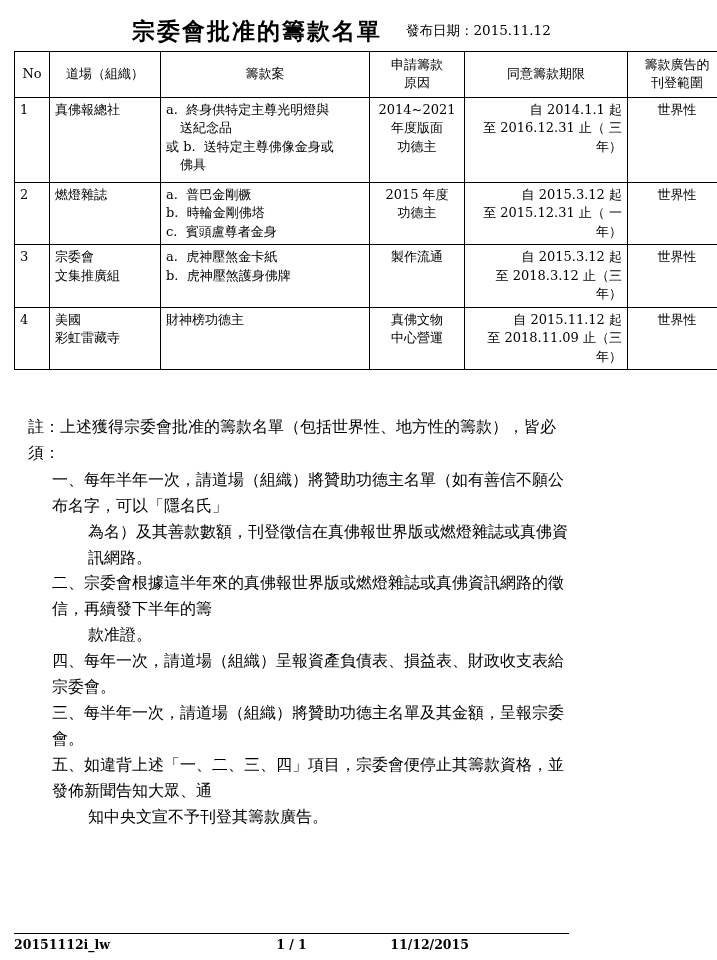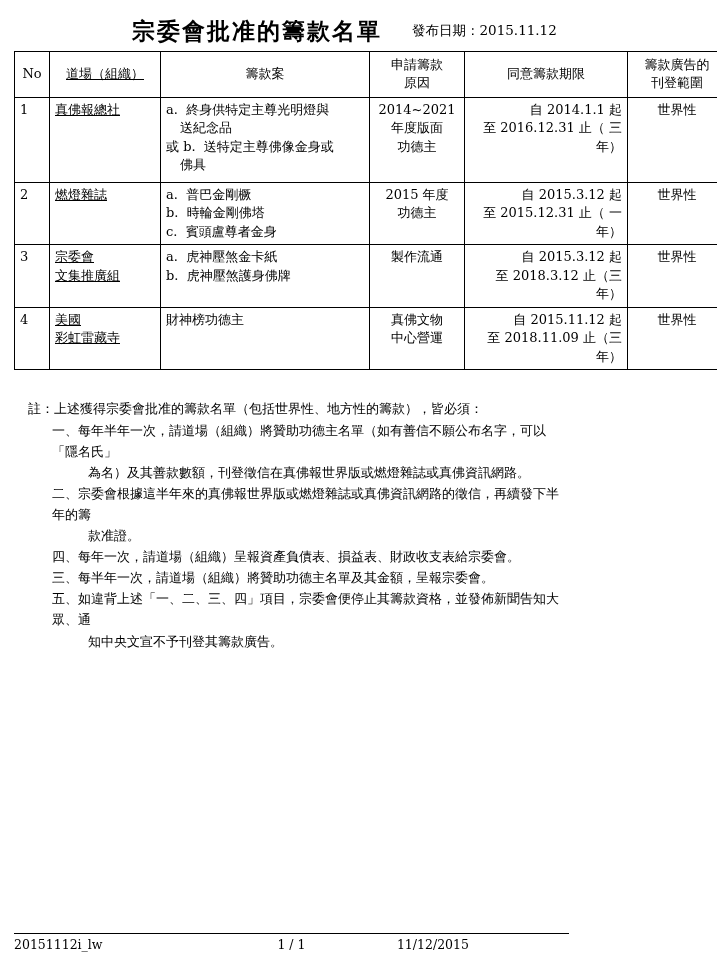--- a/index.html
+++ b/index.html
@@ -33,21 +33,21 @@
   .doc-title {
     font-size: 23px;
     font-weight: bold;
     letter-spacing: 2px;
     margin-left: 118px;
     line-height: 1;
     font-family: "DejaVu Serif", "Liberation Serif", serif;
   }
   .doc-date {
     font-size: 13.5px;
-    margin-left: 30px;
+    margin-left: 24px;
     padding-bottom: 2px;
     white-space: nowrap;
   }
   
   table.fund-table {
     border-collapse: collapse;
     width: 689px;
     margin-top: 9px;
     table-layout: fixed;
   }
@@ -59,38 +59,38 @@
     padding: 3px 5px;
     vertical-align: top;
     font-weight: normal;
   }
   table.fund-table th {
     text-align: center;
     vertical-align: middle;
     padding: 4px 3px;
   }
   .col-no      { width: 28px;  text-align: center; }
-  .col-org     { width: 104px; text-decoration: underline; }
+  .col-org     { width: 104px; }
   .col-case    { width: 202px; }
   .col-reason  { width: 88px;  text-align: center; }
   .col-period  { width: 156px; }
   .col-scope   { width: 92px;  text-align: center; }
   td.col-no    { text-align: left; padding-left: 4px; }
   td.col-reason{ text-align: center; }
   td.col-scope { text-align: center; vertical-align: top; }
   td.col-period{ text-align: left; }
   .cell-line { display: block; white-space: pre-wrap; }
   .cell-line.indent { padding-left: 14px; }
   .period-line { display: block; text-align: right; }
   .period-line.second { padding-left: 6px; }
   .row-tall td { height: 78px; }
   
   .notes {
-    margin-top: 28px;
-    font-size: 13px;
+    margin-top: 44px;
+    font-size: 16px;
     line-height: 1.62;
     padding-left: 14px;
   }
   .note-head {
     margin-bottom: 1px;
   }
   .note-item {
     padding-left: 24px;
     text-indent: 0;
     margin-bottom: 0px;
@@ -107,20 +107,21 @@
   .doc-footer {
     position: absolute;
     left: 14px;
     right: 14px;
     bottom: 8px;
     border-top: 1px solid #000000;
     padding-top: 3px;
     font-size: 12.5px;
     display: flex;
     align-items: center;
+    font-weight: bold;
   }
   .footer-left  { width: 33%; text-align: left; }
   .footer-mid   { width: 34%; text-align: center; }
   .footer-right { width: 33%; text-align: right; padding-right: 100px; box-sizing: border-box;}
 </style>
 </head>
 <body>
 
 <div class="page">
 

